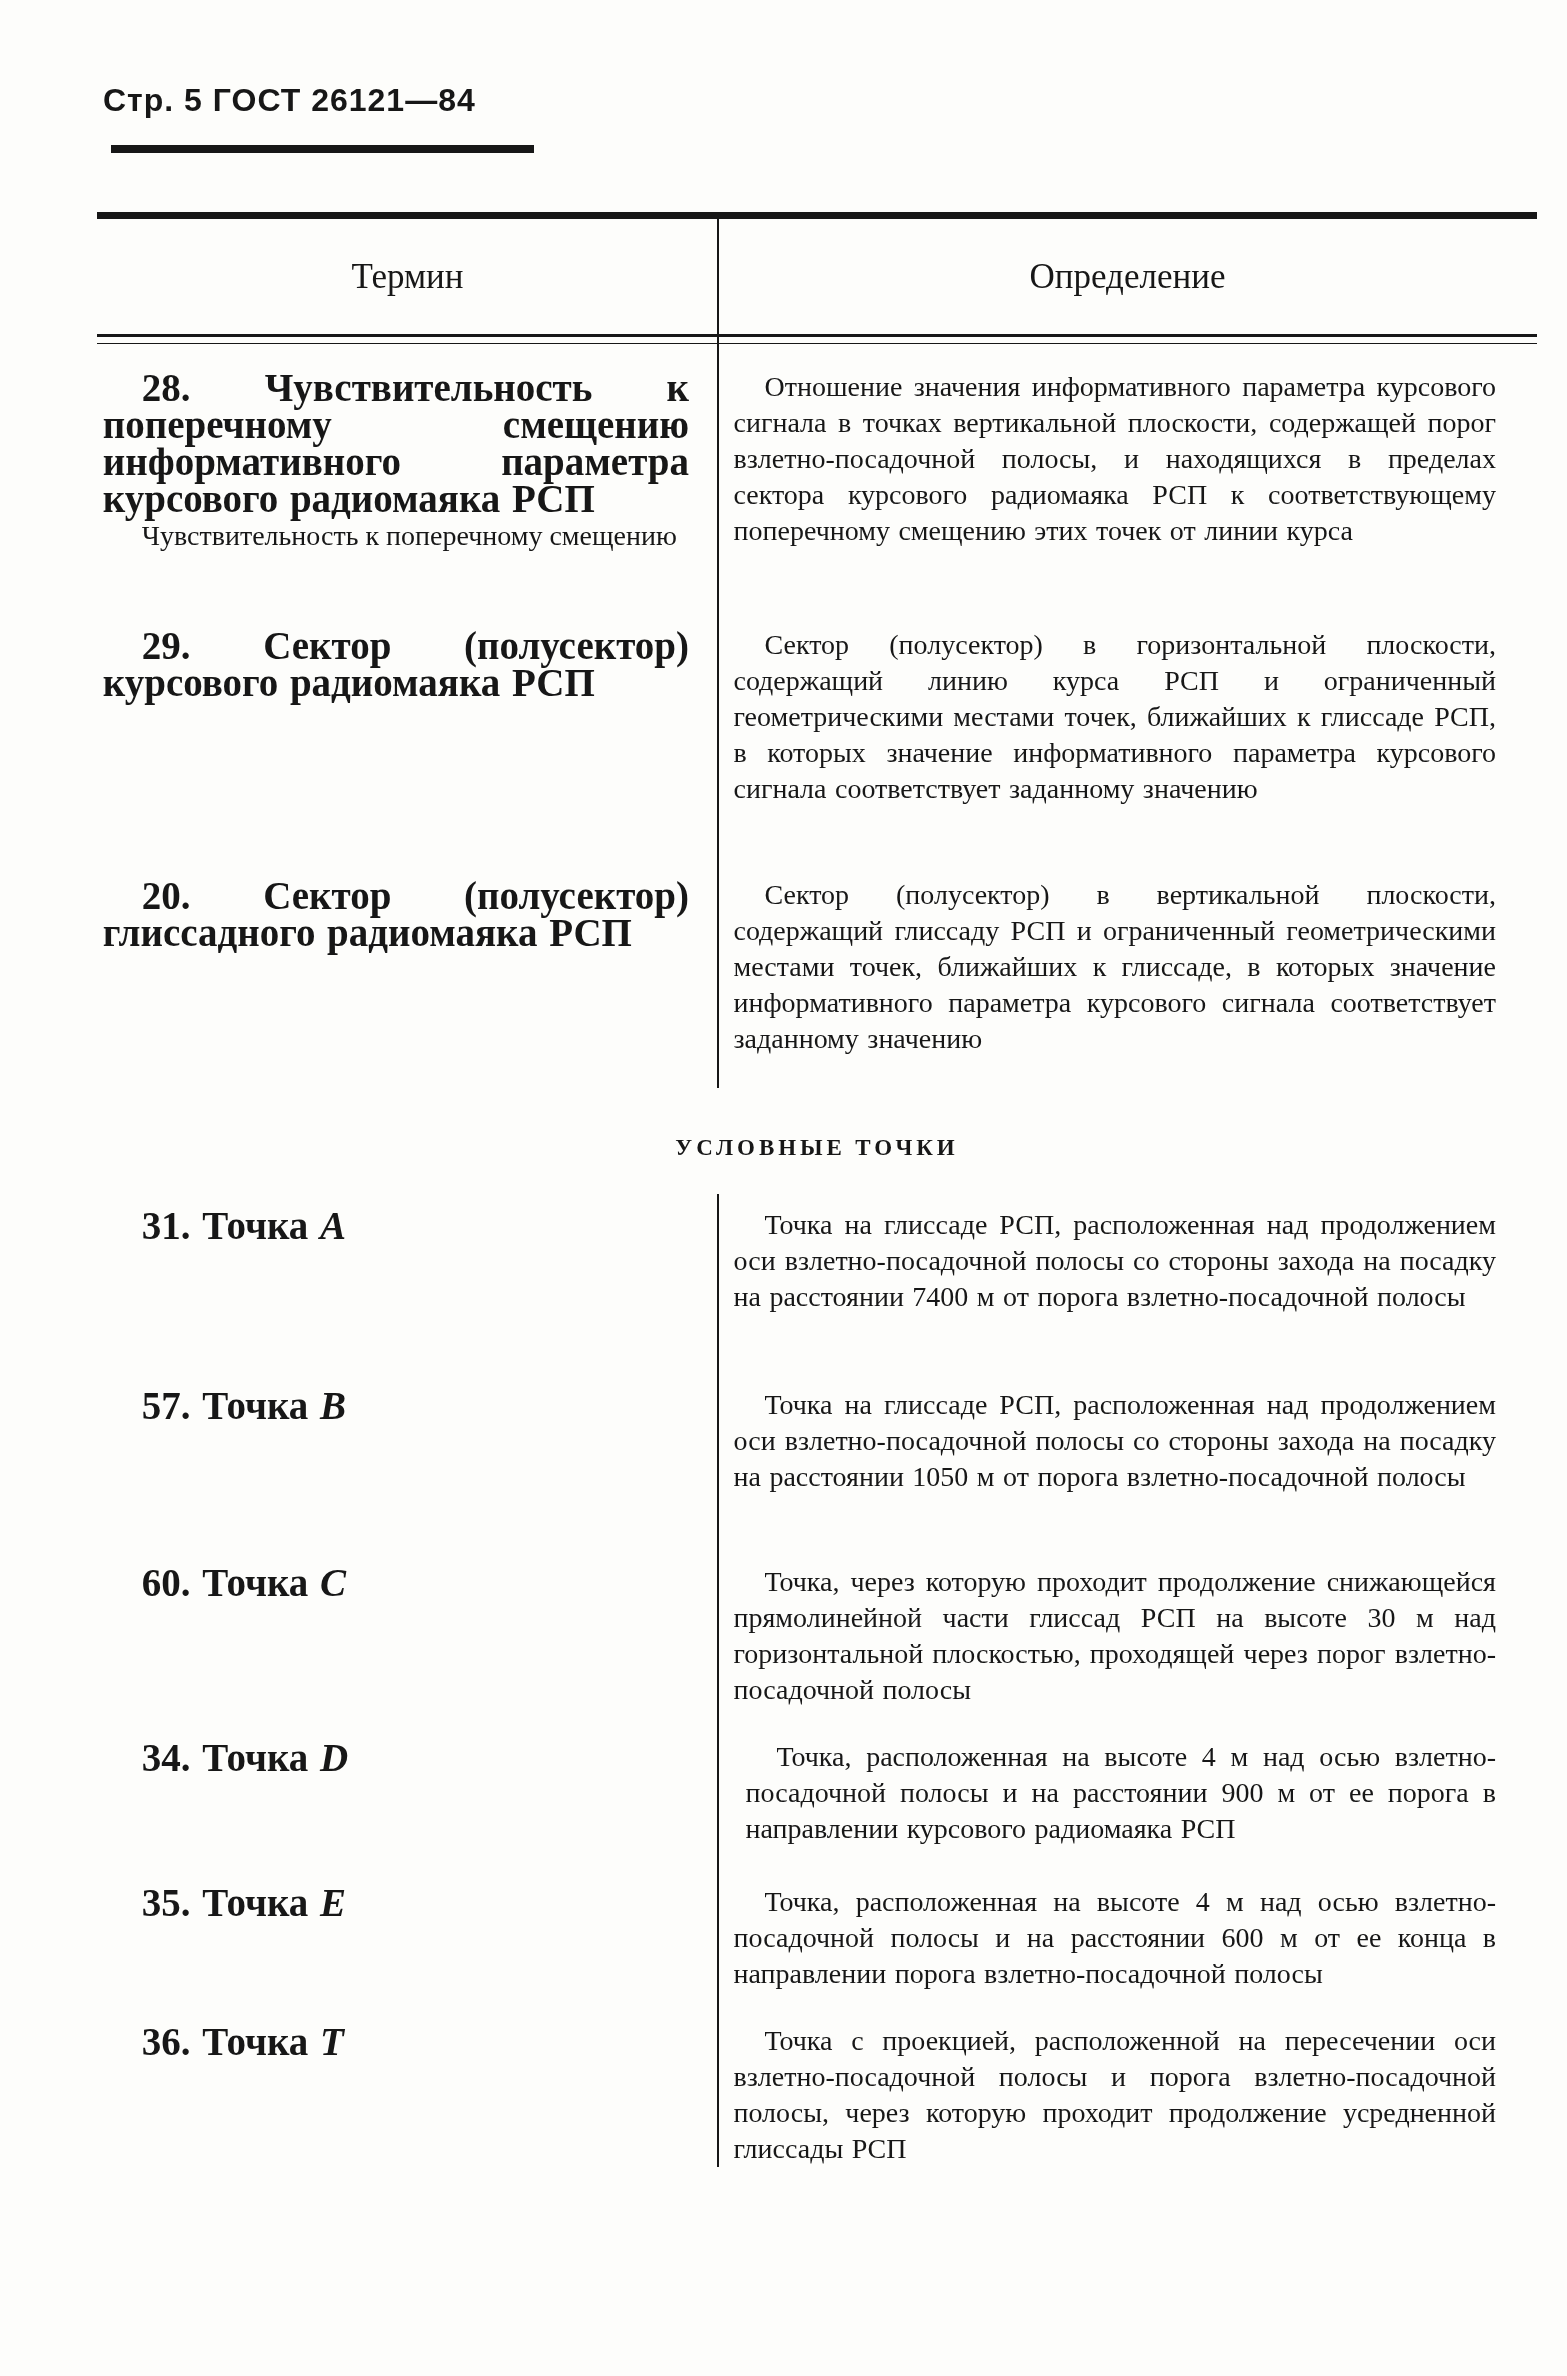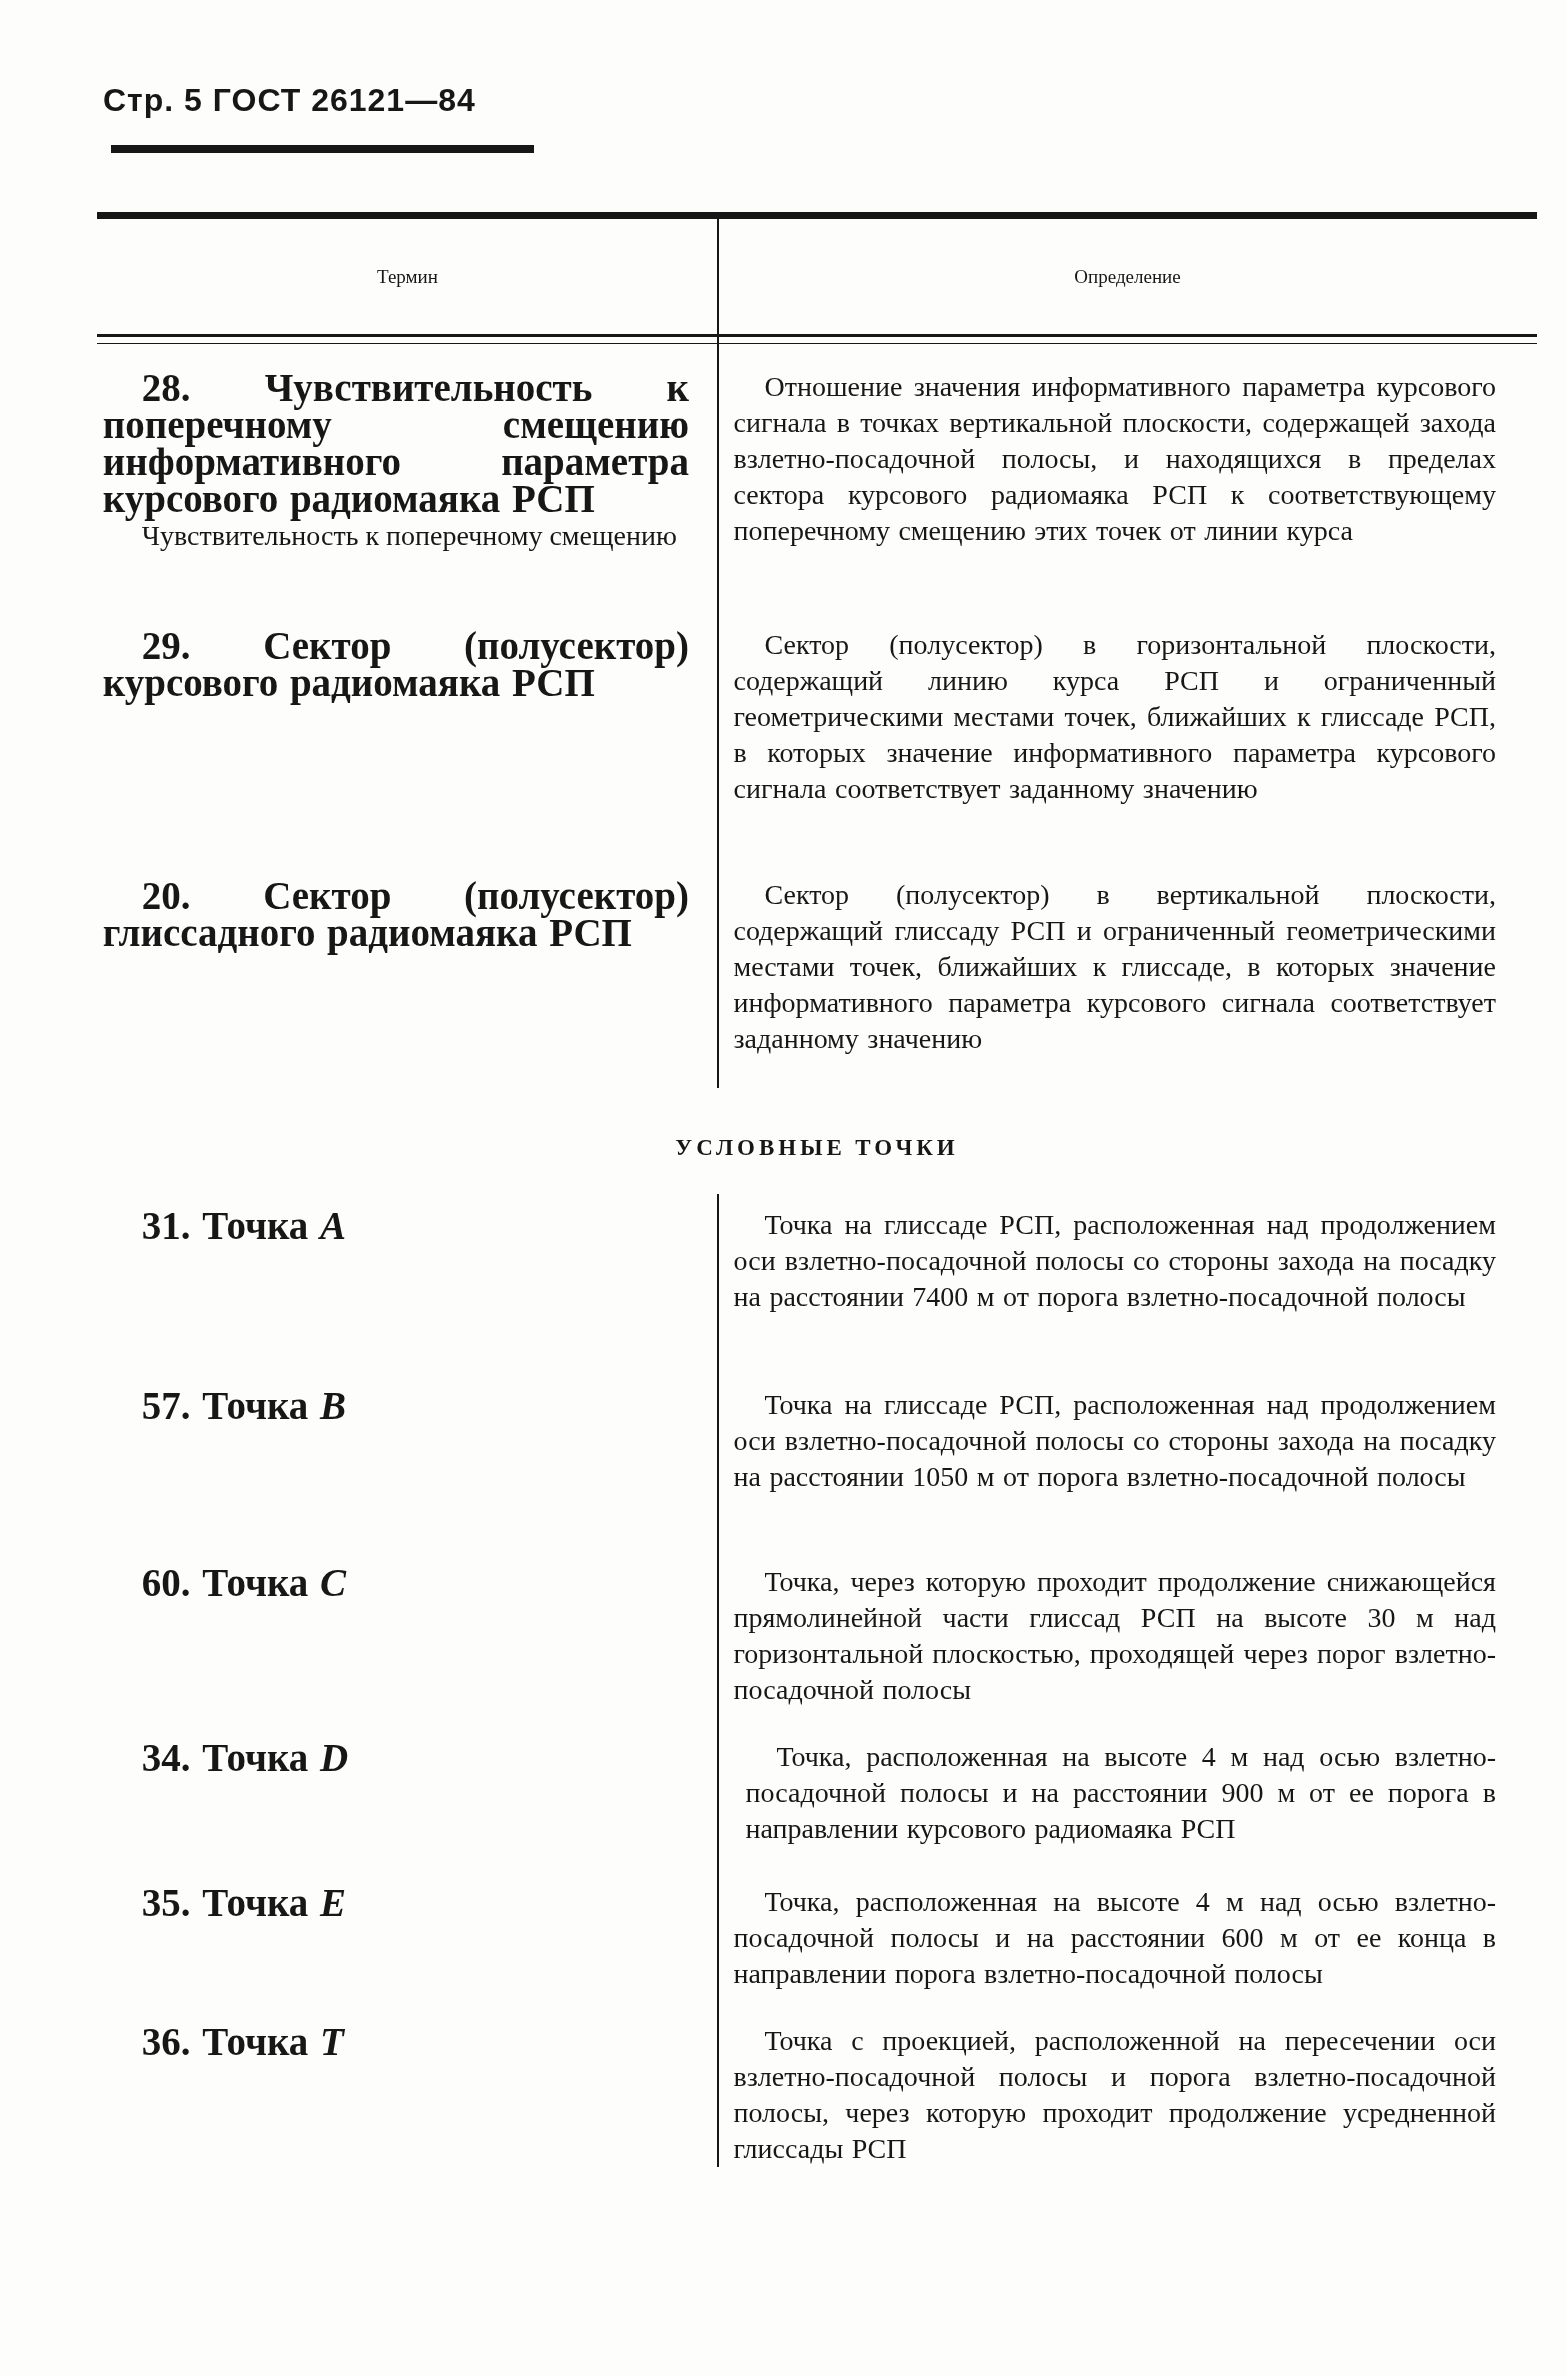--- a/index.html
+++ b/index.html
@@ -13,21 +13,21 @@
     font-family:"Liberation Sans",sans-serif;font-weight:700;
     font-size:32px;letter-spacing:1px;white-space:nowrap;
   }
   .doc-header-rule{
     position:absolute;left:111px;top:145px;width:423px;height:7.8px;background:#171717;
   }
   .table{position:absolute;left:97px;top:212px;width:1440px;}
   .thead{
     border-top:7.8px solid #171717;height:115px;
     display:grid;grid-template-columns:621px 1fr;align-items:center;
-    position:relative;font-size:19px;
+    position:relative;font-size:35px;
   }
   .thead .th{text-align:center;}
   .thead::after{
     content:"";position:absolute;left:620px;top:0;width:1.9px;height:138px;background:#171717;
   }
   .double-rule{height:5.8px;border-top:3.9px solid #171717;border-bottom:1.9px solid #171717;}
   .tbody{position:relative;}
   .tbody::before{
     content:"";position:absolute;left:620px;top:0;bottom:7.8px;width:1.9px;background:#171717;
   }
@@ -81,21 +81,21 @@
     <div class="double-rule"></div>
 
     <div class="tbody first">
 
       <div class="row r28">
         <div class="term-cell">
           <p class="term">28. Чувствительность к поперечному смещению информативного параметра курсового радиомаяка РСП</p>
           <p class="synonym">Чувствительность к поперечному смещению</p>
         </div>
         <div class="def-cell">
-          <p class="def">Отношение значения информативного параметра курсового сигнала в точках вертикальной плоскости, содержащей захода взлетно-посадочной полосы, и находящихся в пределах сектора курсового радиомаяка РСП к соответствующему поперечному смещению этих точек от линии курса</p>
+          <p class="def">Отношение значения информативного параметра курсового сигнала в точках вертикальной плоскости, содержащей порог взлетно-посадочной полосы, и находящихся в пределах сектора курсового радиомаяка РСП к соответствующему поперечному смещению этих точек от линии курса</p>
         </div>
       </div>
 
       <div class="row r29">
         <div class="term-cell">
           <p class="term">29. Сектор (полусектор) курсового радиомаяка РСП</p>
         </div>
         <div class="def-cell">
           <p class="def">Сектор (полусектор) в горизонтальной плоскости, содержащий линию курса РСП и ограниченный геометрическими местами точек, ближайших к глиссаде РСП, в которых значение информативного параметра курсового сигнала соответствует заданному значению</p>
         </div>

